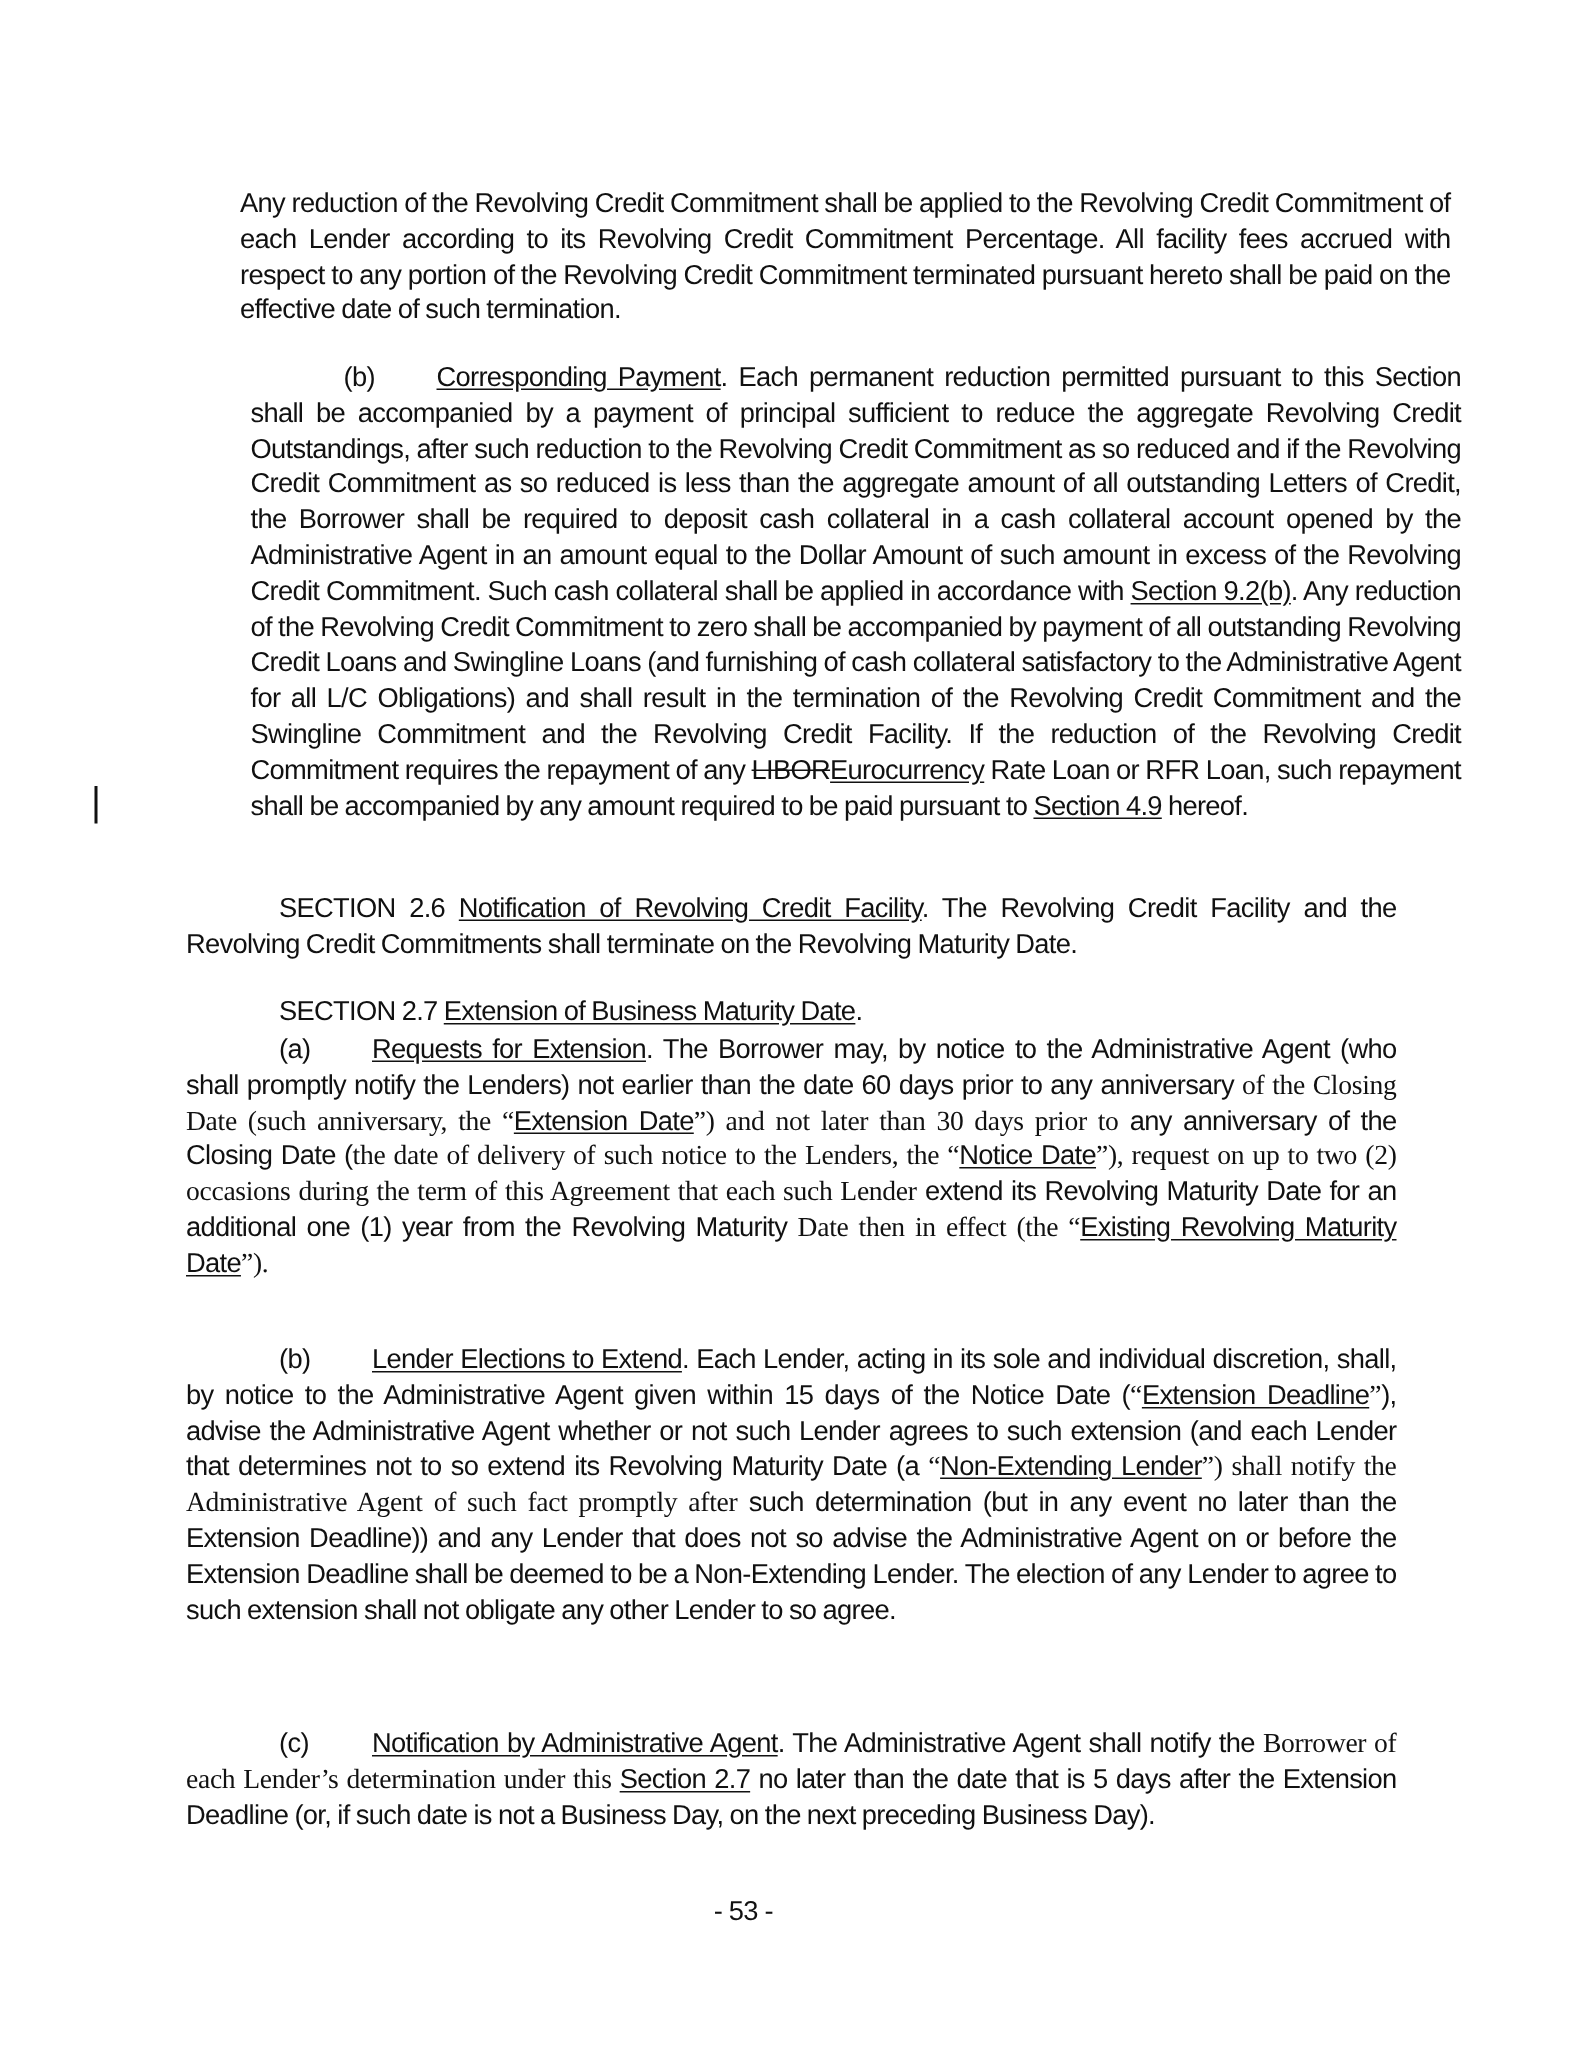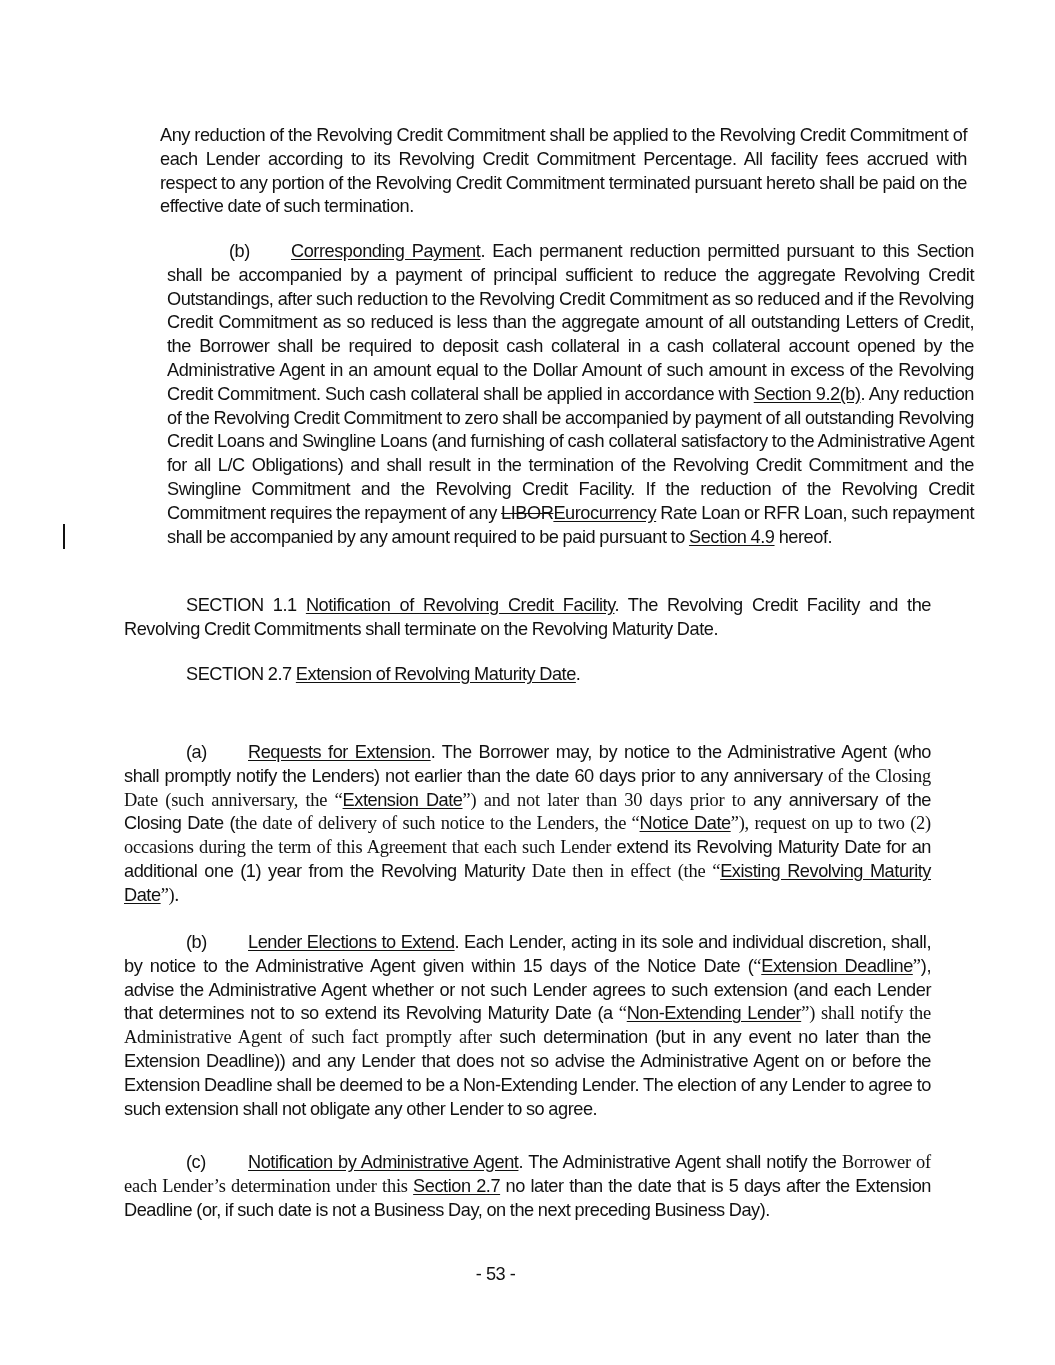--- a/index.html
+++ b/index.html
@@ -64,32 +64,32 @@
 
   <p class="para" style="top:0px;margin-left:36px;">
     <span>Any reduction of the Revolving Credit Commitment shall be applied to the Revolving Credit Commitment of each Lender according to its Revolving Credit Commitment Percentage.  All facility fees accrued with respect to any portion of the Revolving Credit Commitment terminated pursuant hereto shall be paid on the effective date of such termination.</span>
   </p>
 
   <p class="para" style="top:116px;margin-left:43px;">
     <span class="tab"></span><span class="tab">(b)</span><span class="u">Corresponding Payment</span><span>.  Each permanent reduction permitted pursuant to this Section shall be accompanied by a payment of principal sufficient to reduce the aggregate Revolving Credit Outstandings, after such reduction to the Revolving Credit Commitment as so reduced and if the Revolving Credit Commitment as so reduced is less than the aggregate amount of all outstanding Letters of Credit, the Borrower shall be required to deposit cash collateral in a cash collateral account opened by the Administrative Agent in an amount equal to the Dollar Amount of such amount in excess of the Revolving Credit Commitment.  Such cash collateral shall be applied in accordance with </span><span class="u">Section 9.2(b)</span><span>.  Any reduction of the Revolving Credit Commitment to zero shall be accompanied by payment of all outstanding Revolving Credit Loans and Swingline Loans (and furnishing of cash collateral satisfactory to the Administrative Agent for all L/C Obligations) and shall result in the termination of the Revolving Credit Commitment and the Swingline Commitment and the Revolving Credit Facility.  If the reduction of the Revolving Credit Commitment requires the repayment of any </span><span class="strike">LIBOR</span><span class="u">Eurocurrency</span><span> Rate Loan or RFR Loan, such repayment shall be accompanied by any amount required to be paid pursuant to </span><span class="u">Section 4.9</span><span> hereof.</span>
   </p>
 
   <p class="para indent" style="top:470px;">
-    <span>SECTION 1.1  </span><span class="u">Notification of Revolving Credit Facility</span><span>.  The Revolving Credit Facility and the Revolving Credit Commitments shall terminate on the Revolving Maturity Date.</span>
+    <span>SECTION 2.6  </span><span class="u">Notification of Revolving Credit Facility</span><span>.  The Revolving Credit Facility and the Revolving Credit Commitments shall terminate on the Revolving Maturity Date.</span>
   </p>
 
   <p class="para indent" style="top:539px;">
-    <span>SECTION 2.7  </span><span class="u">Extension of Revolving Maturity Date</span><span>.</span>
+    <span>SECTION 2.7  </span><span class="u">Extension of Business Maturity Date</span><span>.</span>
   </p>
 
-  <p class="para" style="top:617px;">
+  <p class="para" style="top:564px;">
     <span class="tab"></span><span class="tab">(a)</span><span class="u">Requests for Extension</span><span>.  The Borrower may, by notice to the Administrative Agent (who shall promptly notify the Lenders) not earlier than the date 60 days prior to any anniversary </span><span class="serif">of the Closing Date (such anniversary, the “</span><span class="u">Extension Date</span><span class="serif">”) and not later than 30 days prior to</span><span> any anniversary of the Closing Date (</span><span class="serif">the date of delivery of such notice to the Lenders, the “</span><span class="u">Notice Date</span><span class="serif">”), request on up to two (2) occasions during the term of this Agreement that each such Lender</span><span> extend its Revolving Maturity Date for an additional one (1) year from the Revolving Maturity </span><span class="serif">Date then in effect (the “</span><span class="u">Existing Revolving Maturity Date</span><span class="serif">”).</span>
   </p>
 
-  <p class="para" style="top:771px;margin-top:36px;">
+  <p class="para" style="top:771px;">
     <span class="tab"></span><span class="tab">(b)</span><span class="u">Lender Elections to Extend</span><span>.  Each Lender, acting in its sole and individual discretion, shall, by notice to the Administrative Agent given within 15 days of the Notice Date (</span><span class="serif">“</span><span class="u">Extension Deadline</span><span class="serif">”</span><span>), advise the Administrative Agent whether or not such Lender agrees to such extension (and each Lender that determines not to so extend its Revolving Maturity Date (a </span><span class="serif">“</span><span class="u">Non-Extending Lender</span><span class="serif">”) shall notify the Administrative Agent of such fact promptly after</span><span> such determination (but in any event no later than the Extension Deadline)) and any Lender that does not so advise the Administrative Agent on or before the Extension Deadline shall be deemed to be a Non-Extending Lender.  The election of any Lender to agree to such extension shall not obligate any other Lender to so agree.</span>
   </p>
 
   <p class="para" style="top:1027px;">
     <span class="tab"></span><span class="tab">(c)</span><span class="u">Notification by Administrative Agent</span><span>.  The Administrative Agent shall notify the </span><span class="serif">Borrower of each Lender’s determination under this </span><span class="u">Section 2.7</span><span> no later than the  date that is 5 days after the Extension Deadline (or, if such date is not a Business Day, on the next preceding Business Day).</span>
   </p>
 
 </div>
 
 <div class="page-number">- 53 -</div>

